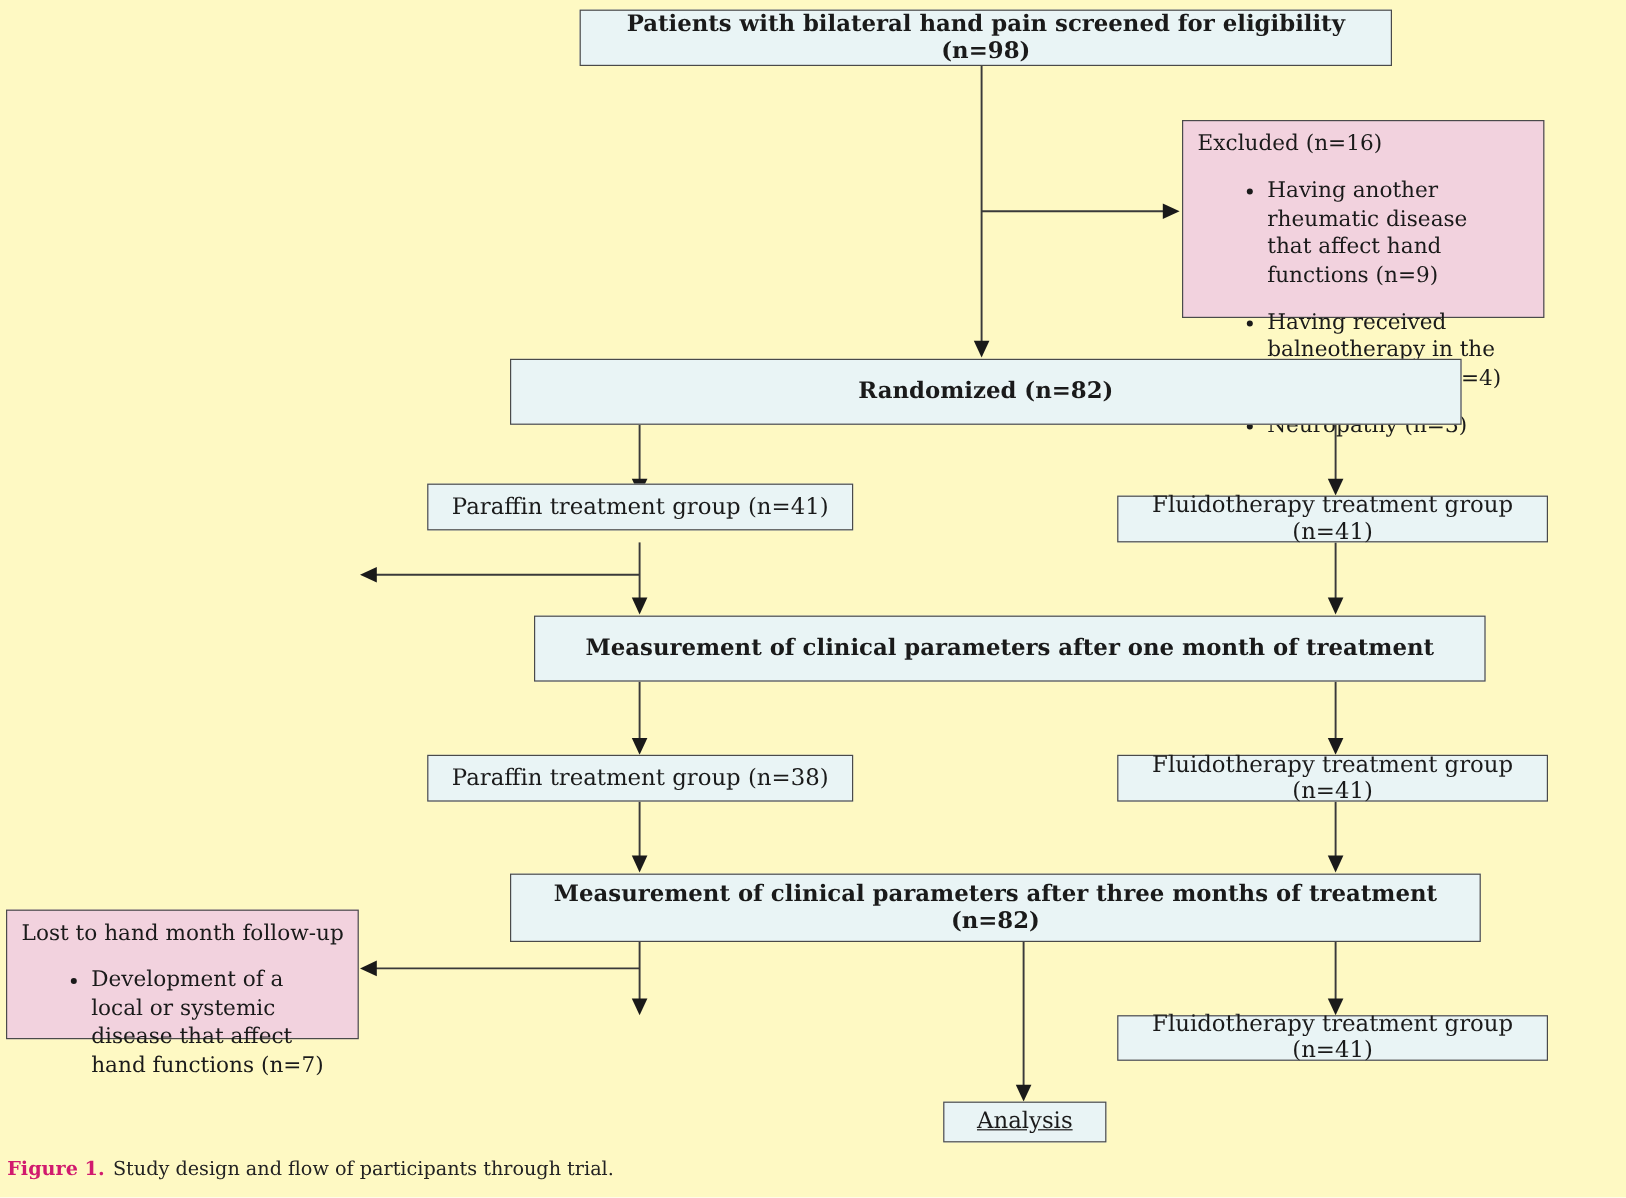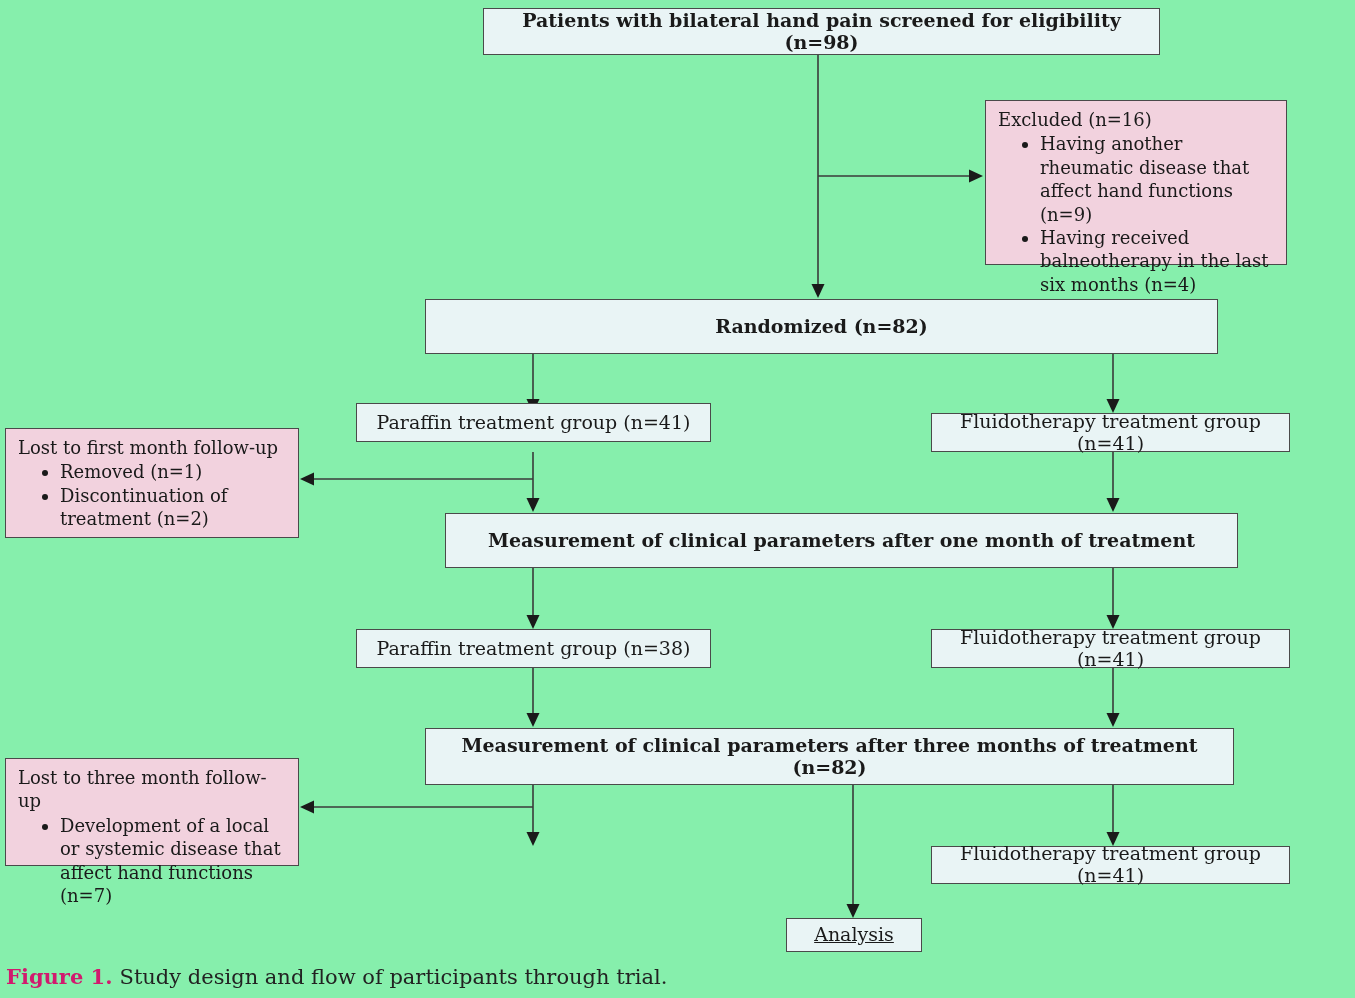--- a/index.html
+++ b/index.html
@@ -1,33 +1,33 @@
 <!DOCTYPE html>
 <html><head>
 <meta charset="utf-8">
 <style>
   html,body{margin:0;padding:0;background:#ffffff;}
   .stage{
-    position:relative;width:1355px;height:998px;background:#86efac;overflow:hidden;
+    position:relative;width:1355px;height:998px;background:#fef9c3;overflow:hidden;
     font-family:"DejaVu Serif","Liberation Serif",serif;color:#1a1a1a;
   }
   .stage svg{position:absolute;left:0;top:0;pointer-events:none;}
   .box{
     position:absolute;display:flex;align-items:center;justify-content:center;
     background:#e9f4f5;border:1.6px solid #4a4a4a;box-sizing:border-box;
     font-size:19px;text-align:center;line-height:1.15;padding:2px 6px;
   }
   .box.bold{font-weight:700;font-size:19px;}
   .side{
     position:absolute;background:#f2d2de;border:1.6px solid #4a4a4a;box-sizing:border-box;
     font-size:18px;line-height:1.3;padding:7px 10px 6px 12px;text-align:left;
   }
   .side .bullets{margin:1px 0 0 0;padding:0 0 0 42px;list-style:disc;}
-  .side .bullets li{margin:0;padding:0;}
-  .caption{position:absolute;left:6px;top:964px;font-size:21px;color:#222;}
+  .side .bullets li{margin:16px;padding:0;}
+  .caption{position:absolute;left:6px;top:964px;font-size:16px;color:#222;}
   .caption .caption-label{font-weight:700;color:#d11a6e;margin-right:7px;}
 </style>
 </head>
 <body>
 
 <div class="stage">
 
   <svg width="1355" height="998" viewBox="0 0 1355 998">
     <g stroke="#3a3a3a" stroke-width="1.6" fill="none">
 
@@ -83,37 +83,30 @@
       <li>Having received balneotherapy in the last six months (n=4)</li>
       <li>Neuropathy (n=3)</li>
     </ul>
   </div>
 
   <div class="box bold" style="left:425px;top:299px;width:793px;height:55px;">Randomized (n=82)</div>
 
   <div class="box" style="left:356px;top:403px;width:355px;height:39px;">Paraffin treatment group (n=41)</div>
   <div class="box" style="left:931px;top:413px;width:359px;height:39px;">Fluidotherapy treatment group (n=41)</div>
 
-  <div class="side" style="left:5px;top:428px;width:294px;height:110px;">
-    <div>Lost to first month follow-up</div>
-    <ul class="bullets">
-      <li>Removed (n=1)</li>
-      <li>Discontinuation of treatment (n=2)</li>
-    </ul>
-  </div>
 
   <div class="box bold" style="left:425px;top:513px;width:793px;height:55px;margin-left:20px;">Measurement of clinical parameters after one month of treatment</div>
 
   <div class="box" style="left:356px;top:629px;width:355px;height:39px;">Paraffin treatment group (n=38)</div>
   <div class="box" style="left:931px;top:629px;width:359px;height:39px;">Fluidotherapy treatment group (n=41)</div>
 
   <div class="box bold" style="left:425px;top:728px;width:809px;height:57px;">Measurement of clinical parameters after three months of treatment (n=82)</div>
 
   <div class="side" style="left:5px;top:758px;width:294px;height:108px;">
-    <div>Lost to three month follow-up</div>
+    <div>Lost to hand month follow-up</div>
     <ul class="bullets">
       <li>Development of a local or systemic disease that affect hand functions (n=7)</li>
     </ul>
   </div>
 
   <div class="box" style="left:931px;top:846px;width:359px;height:38px;">Fluidotherapy treatment group (n=41)</div>
 
   <div class="box" style="left:786px;top:918px;width:136px;height:34px;text-decoration:underline;">Analysis</div>
 
   <div class="caption">

